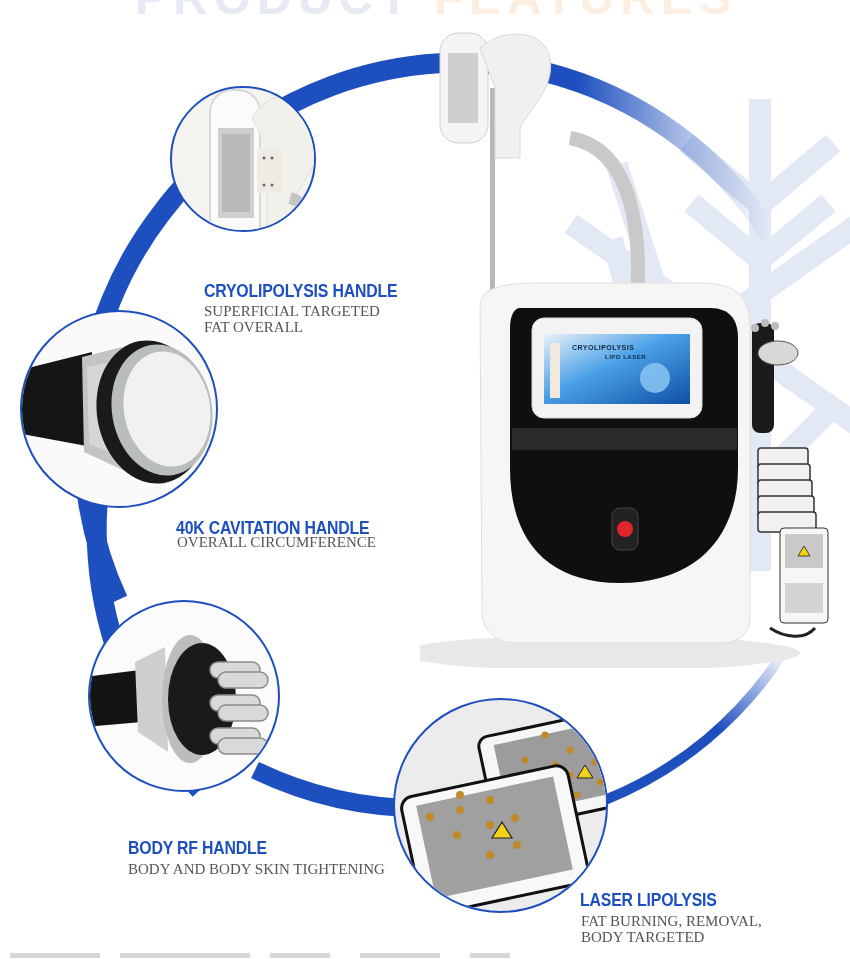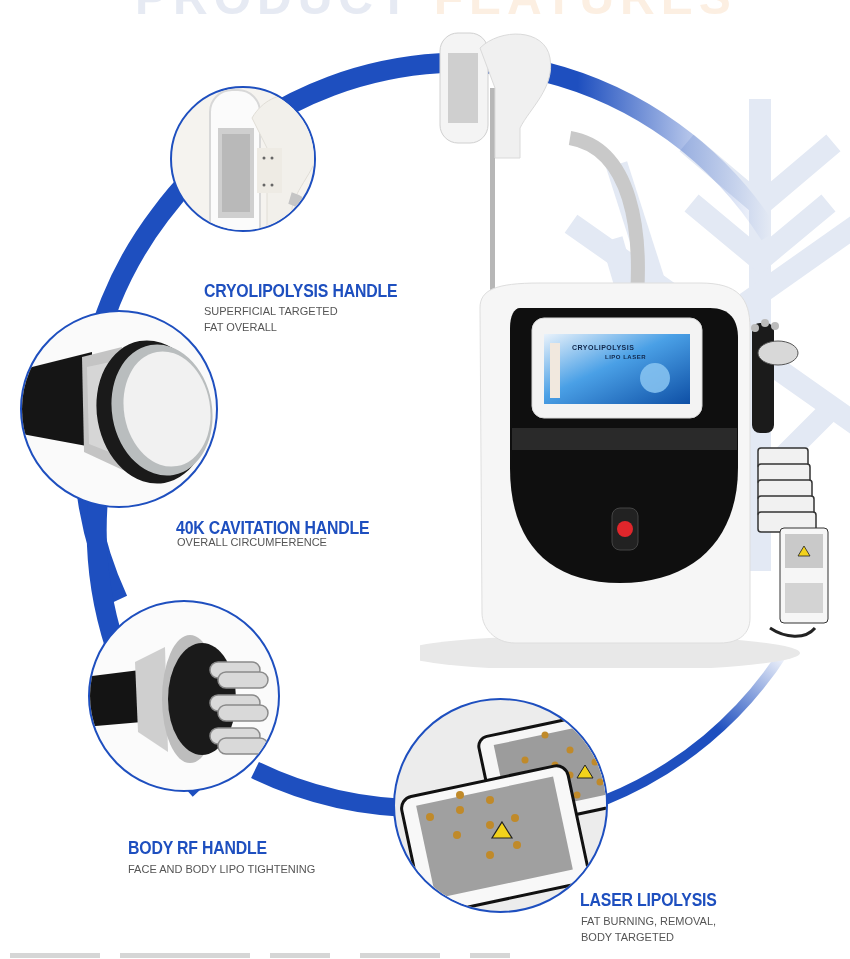--- a/index.html
+++ b/index.html
@@ -4,21 +4,21 @@
 <style>
   html,body{margin:0;padding:0;background:#fff;}
   body{width:850px;height:959px;position:relative;overflow:hidden;font-family:"Liberation Sans",sans-serif;}
   .abs{position:absolute;}
   .bg-svg{position:absolute;left:0;top:0;width:850px;height:959px;}
   .ghost-title{position:absolute;left:135px;top:-30px;font-family:"Liberation Sans",sans-serif;font-weight:bold;font-size:48px;letter-spacing:6px;white-space:nowrap;}
   .ghost-title .a{color:#e6eaf3;}
   .ghost-title .b{color:#fcefe2;}
   .insert{position:absolute;border-radius:50%;border:2px solid #1e4fbf;background:#f2f2f2;overflow:hidden;box-sizing:border-box;}
   .label-title{position:absolute;font-family:"Liberation Sans",sans-serif;font-weight:bold;color:#1e4fbf;font-size:18px;letter-spacing:-0.2px;white-space:nowrap;transform:scaleX(0.88);transform-origin:left top;}
-  .label-sub{position:absolute;font-family:Liberation Sans, sans-serif;color:#555;font-size:11px;line-height:16px;white-space:nowrap;}
+  .label-sub{position:absolute;font-family:Liberation Serif, serif;color:#555;font-size:15px;line-height:16px;white-space:nowrap;}
   .footer-line{position:absolute;left:0;top:950px;width:850px;height:9px;}
 </style>
 </head>
 <body>
 
 <div class="ghost-title">
   <span class="a">PRODUCT</span>
   <span class="b">FEATURES</span>
 </div>
 
@@ -165,21 +165,21 @@
       <rect x="128" y="70" width="50" height="16" rx="8"></rect>
       <rect x="120" y="93" width="50" height="16" rx="8"></rect>
       <rect x="128" y="103" width="50" height="16" rx="8"></rect>
       <rect x="120" y="126" width="50" height="16" rx="8"></rect>
       <rect x="128" y="136" width="50" height="16" rx="8"></rect>
     </g>
   </svg>
 </div>
 <div class="label-title" style="left:128px;top:838px;">BODY RF HANDLE</div>
 <div class="label-sub" style="left:128px;top:861px;">
-  <div>FACE AND BODY LIPO TIGHTENING</div>
+  <div>BODY AND BODY SKIN TIGHTENING</div>
 </div>
 
 <div class="insert" style="left:393px;top:698px;width:215px;height:215px;background:#ececec;">
   <svg width="215" height="215" viewBox="0 0 215 215">
 
     <g transform="rotate(-12 150 70)">
       <rect x="90" y="25" width="140" height="95" rx="10" fill="#f6f6f6" stroke="#111" stroke-width="3"></rect>
       <rect x="105" y="35" width="110" height="72" fill="#9c9c9c"></rect>
     </g>
     <g fill="#c08a2a">

